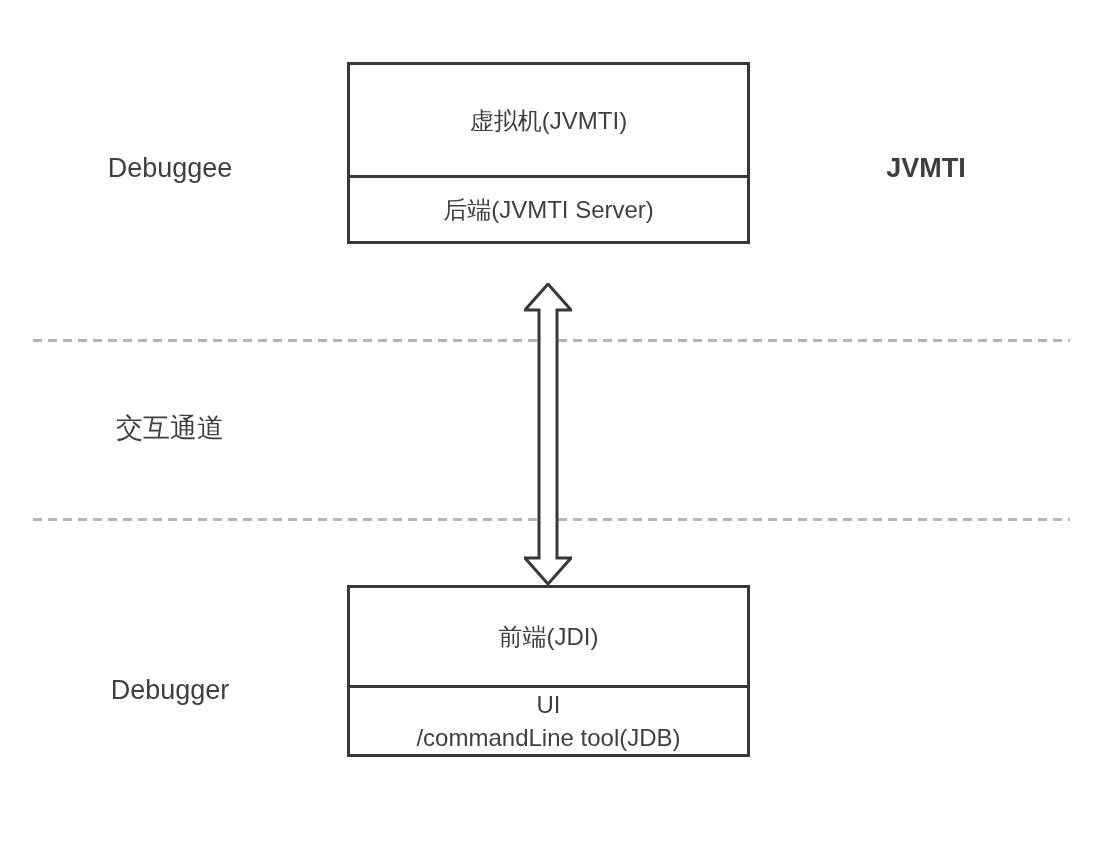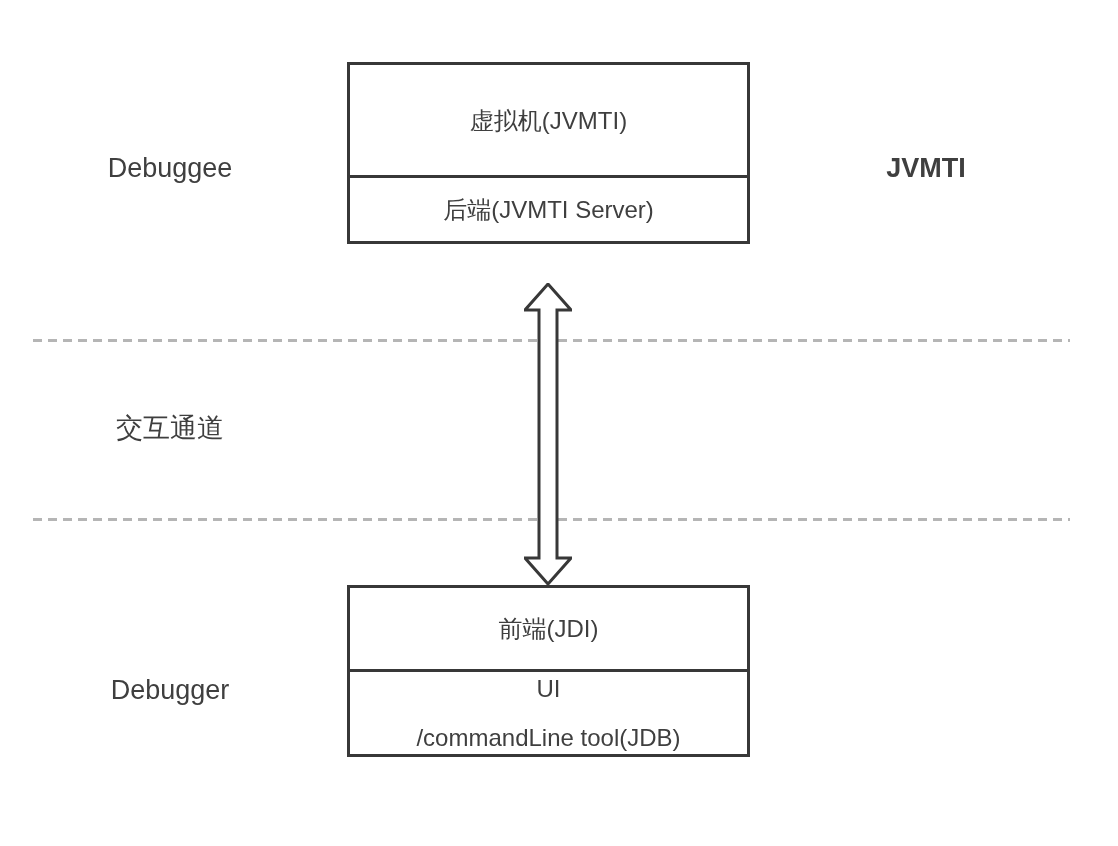--- a/index.html
+++ b/index.html
@@ -52,21 +52,21 @@
     align-items: center;
     justify-content: center;
     font-size: 24px;
     line-height: 33px;
     text-align: center;
     color: #3f3f3f;
   }
   .top-box .cell.upper    { height: 110px; border-bottom: 3px solid #383838; }
   .top-box .cell.lower    { flex: 1; }
   .bottom-box .cell.upper { height: 105px; border-bottom: 3px solid #383838; }
-  .bottom-box .cell.lower { flex: 1; gap: 16px; }
+  .bottom-box .cell.lower { flex: 1; }
 
   
   .connector {
     position: absolute;
     left: 524px;
     top: 283px;
     width: 48px;
     height: 302px;
     z-index: 3;
   }

